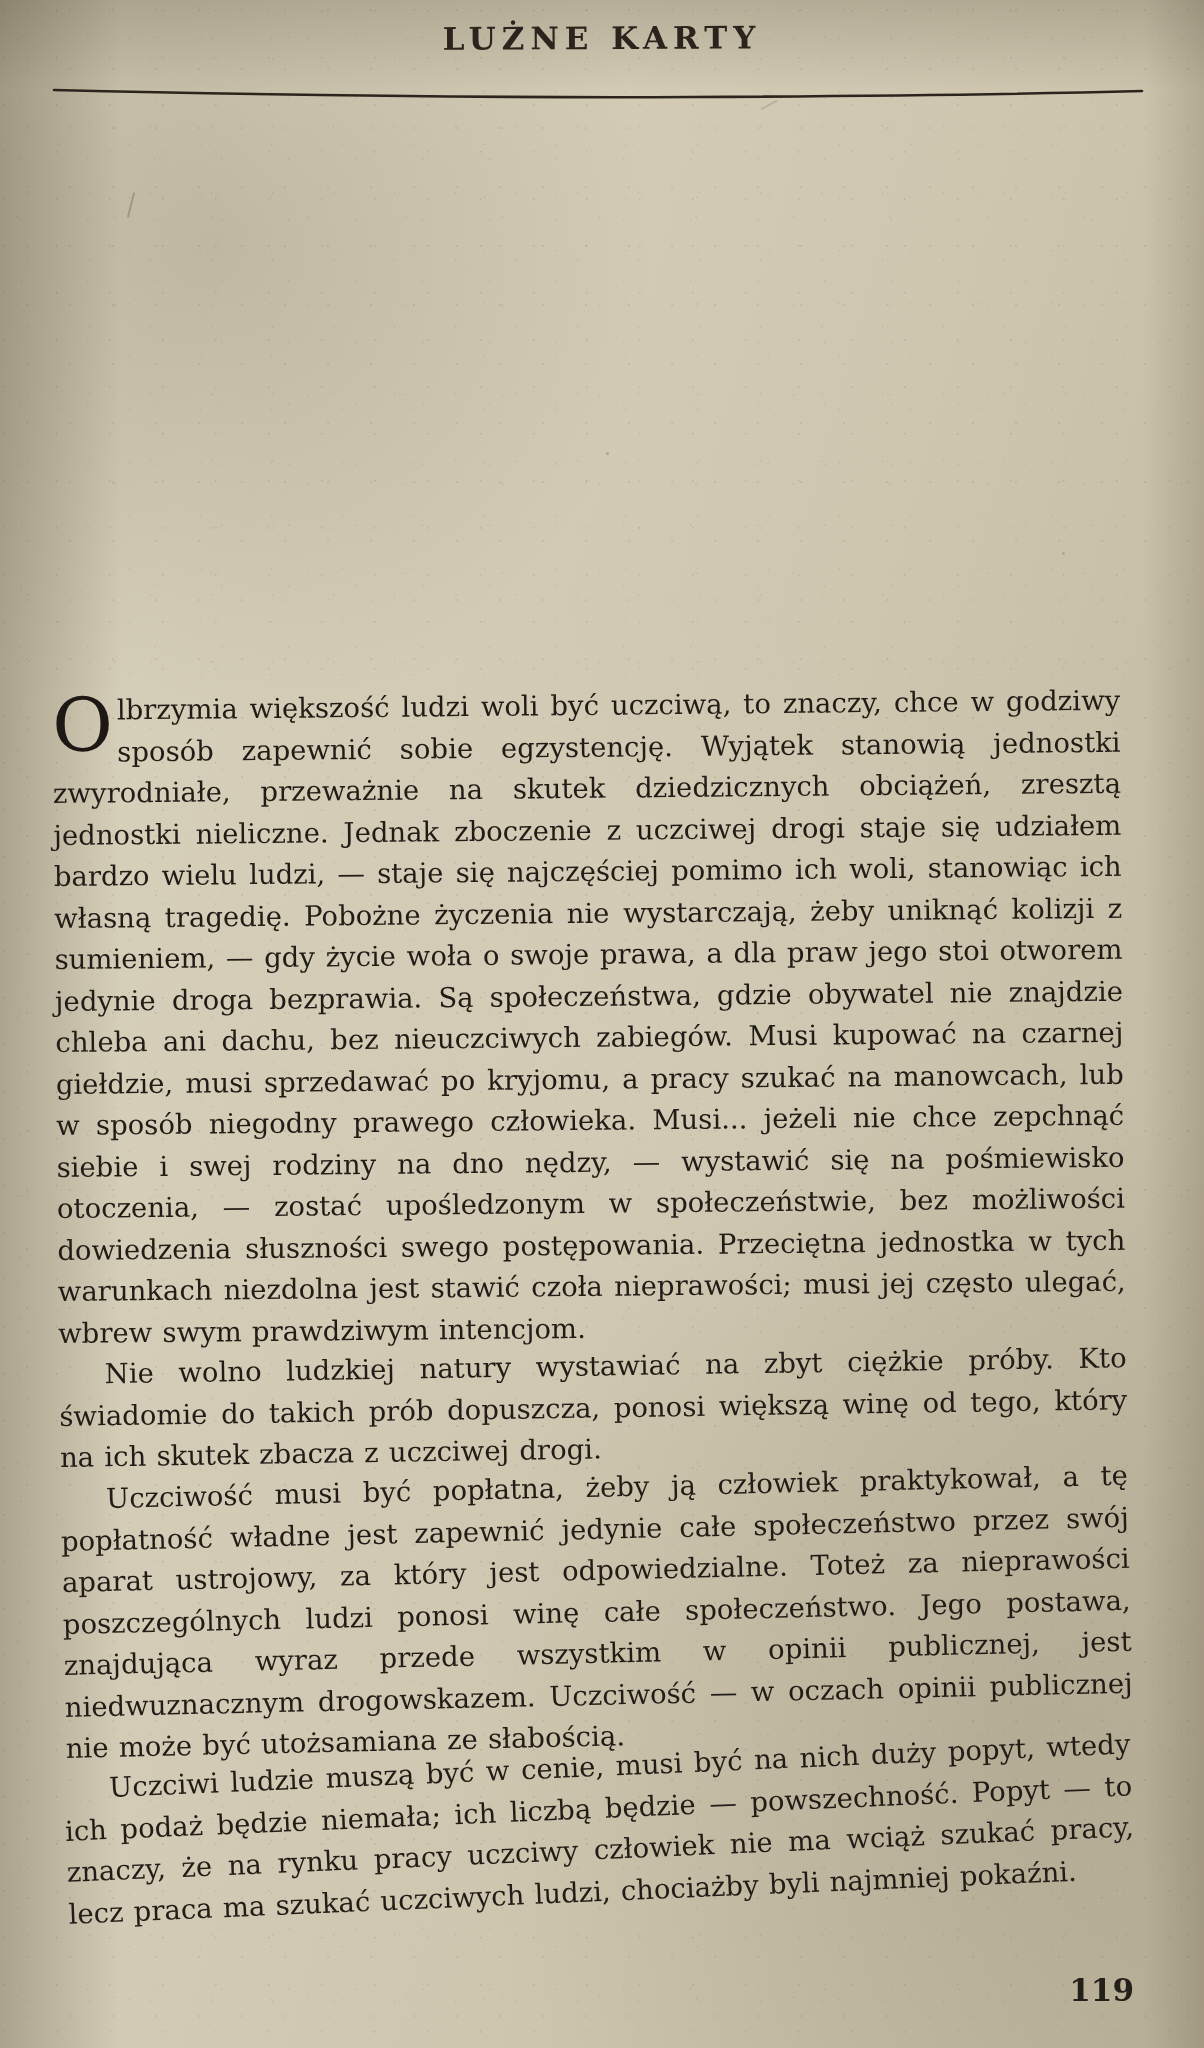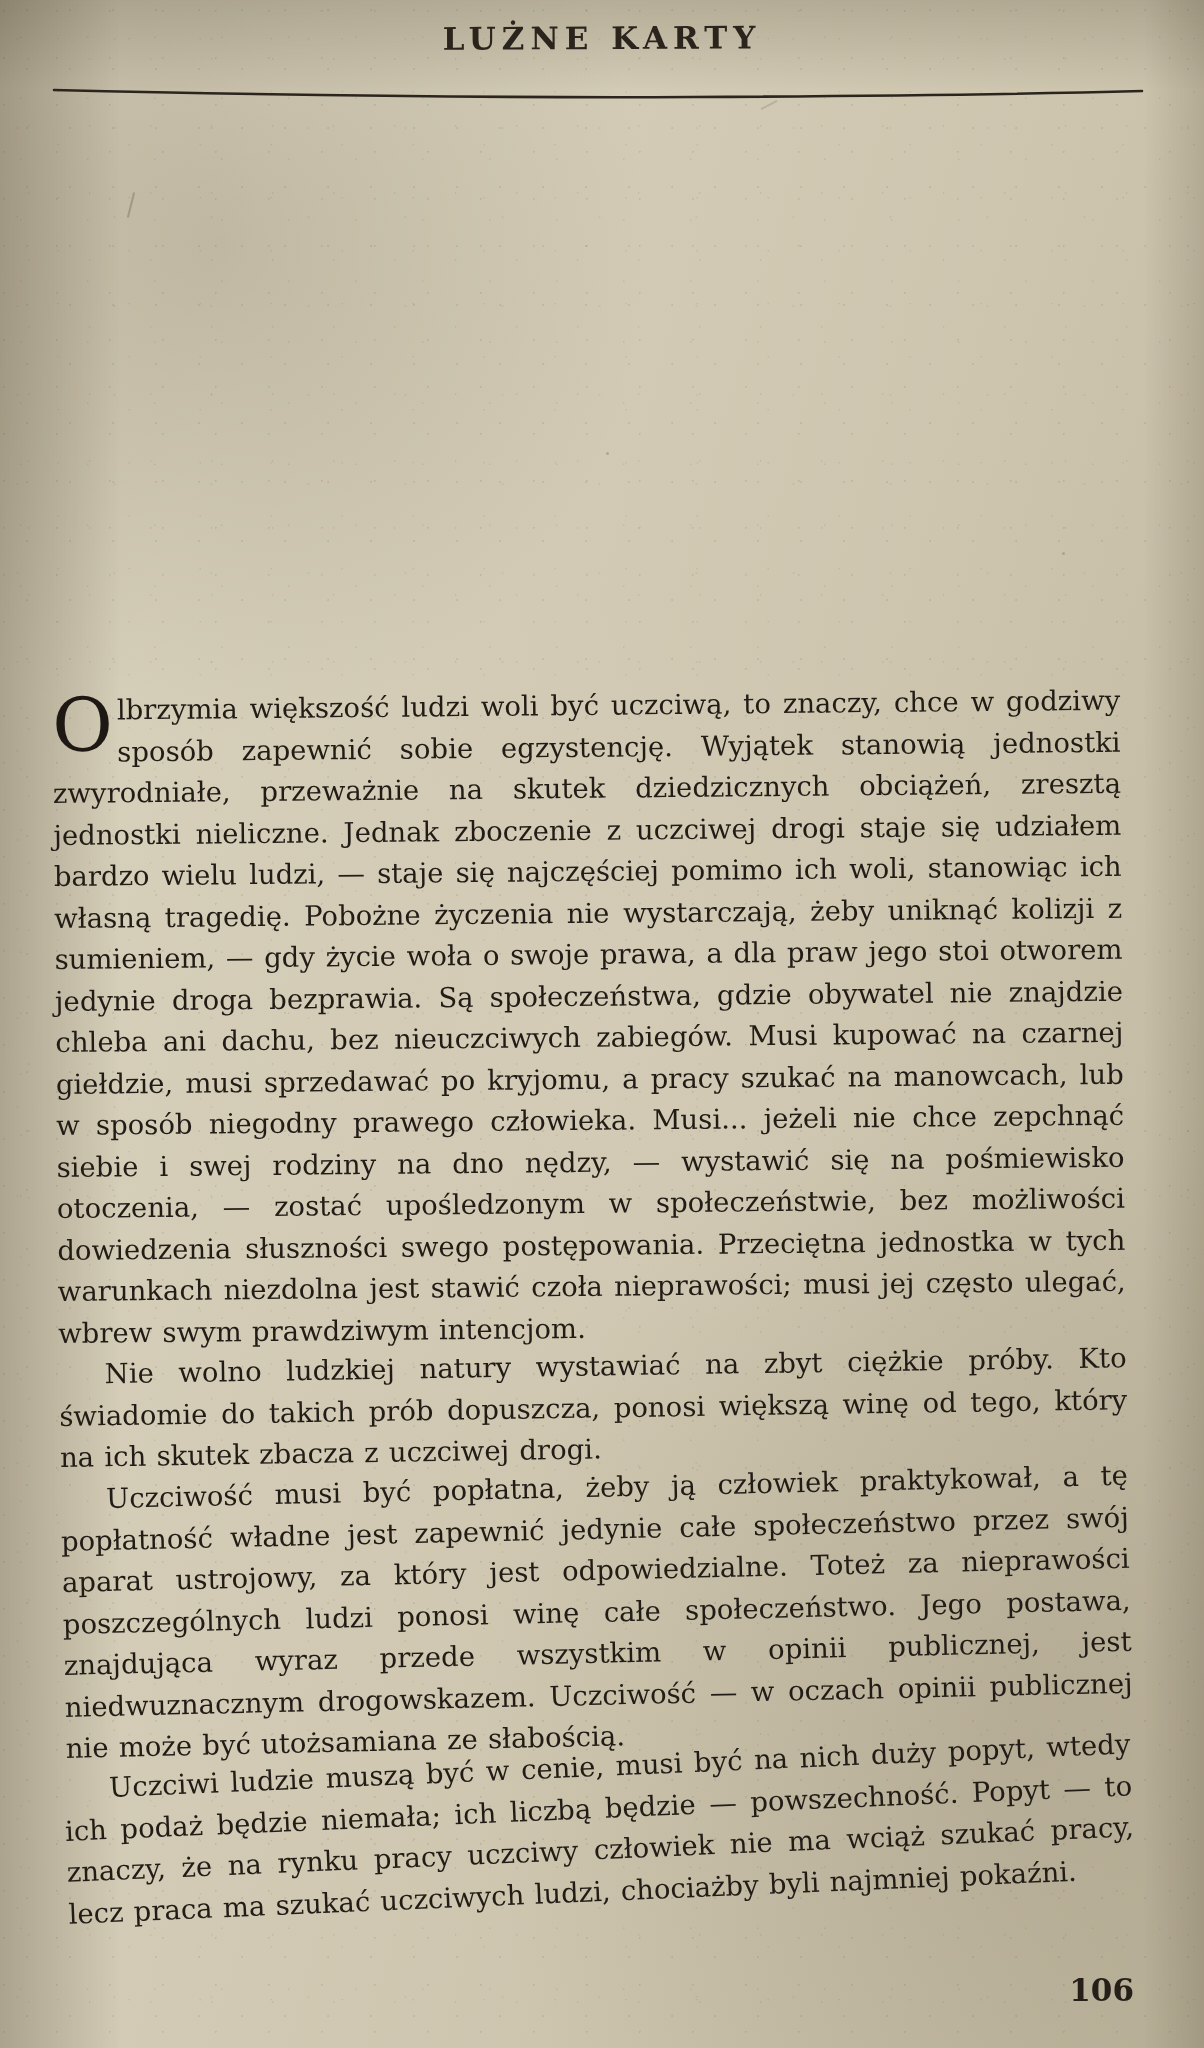--- a/index.html
+++ b/index.html
@@ -169,15 +169,15 @@
     </p>
 
     <p class="para skew1">Nie wolno ludzkiej natury wystawiać na zbyt ciężkie próby. Kto świadomie do takich prób dopuszcza, ponosi większą winę od tego, który na ich skutek zbacza z uczciwej drogi.</p>
 
     <p class="para skew2">Uczciwość musi być popłatna, żeby ją człowiek praktykował, a tę popłatność władne jest zapewnić jedynie całe społeczeństwo przez swój aparat ustrojowy, za który jest odpowiedzialne. Toteż za nieprawości poszczególnych ludzi ponosi winę całe społeczeństwo. Jego postawa, znajdująca wyraz przede wszystkim w opinii publicznej, jest niedwuznacznym drogowskazem. Uczciwość — w oczach opinii publicznej nie może być utożsamiana ze słabością.</p>
 
     <p class="para skew4">Uczciwi ludzie muszą być w cenie, musi być na nich duży popyt, wtedy ich podaż będzie niemała; ich liczbą będzie — powszechność. Popyt — to znaczy, że na rynku pracy uczciwy człowiek nie ma wciąż szukać pracy, lecz praca ma szukać uczciwych ludzi, chociażby byli najmniej pokaźni.</p>
 
   </div>
 
-  <div class="folio">106</div>
+  <div class="folio">119</div>
 
 </div>
 
 </body></html>

